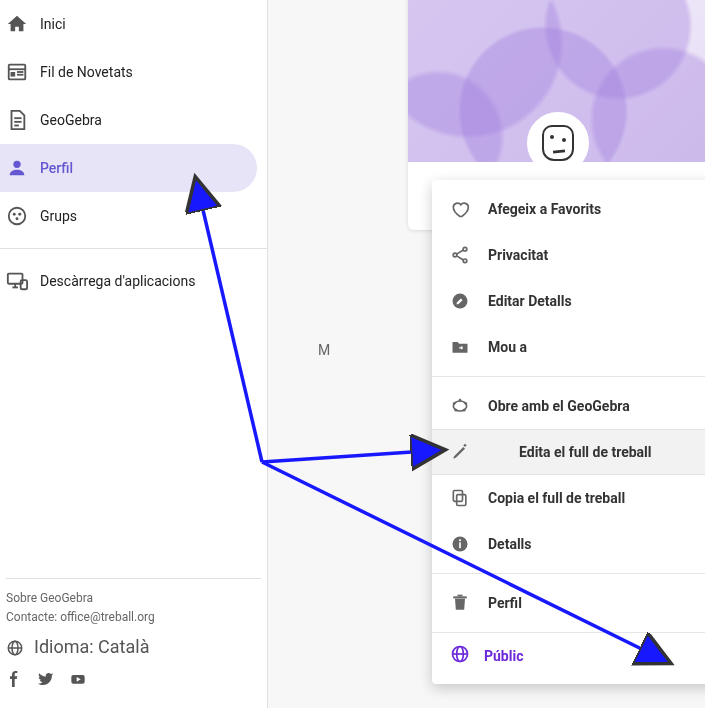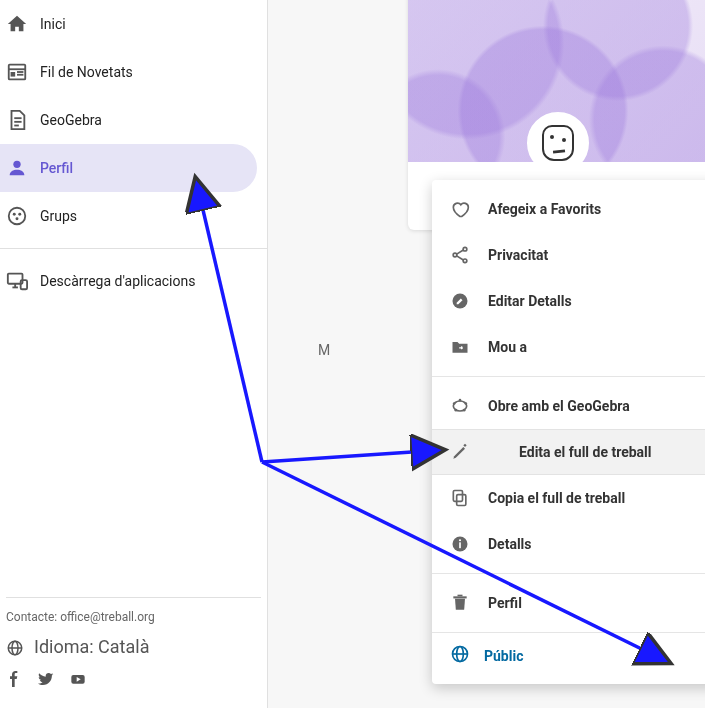--- a/index.html
+++ b/index.html
@@ -169,21 +169,21 @@
     border-top: 1px solid #e5e5e5;
     margin: 6px 0;
   }
   .menu-foot {
     display:flex; align-items:center; justify-content:space-between;
     padding: 0 16px 0 18px;
     height: 46px;
     border-top: 1px solid #e5e5e5;
     margin-top: 6px;
   }
-  .menu-foot .left { display:flex; align-items:center; gap:14px; font-size:14px; color:#0369a1;}
+  .menu-foot .left { display:flex; align-items:center; gap:14px; font-size:14px; color:#6d28d9;}
   .dots {
     width: 18px; display:flex; flex-direction:column; gap:3px; align-items:center; cursor:pointer;
   }
   .dots span { width:4px; height:4px; background:#555; border-radius:50%; }
 
   .blue-vtab {
     position:absolute;
     right:0; top: 435px;
     width:7px; height:42px;
     background:#1d6ef0;
@@ -255,20 +255,21 @@
           <rect x="2" y="4" width="16" height="11" rx="1" fill="none" stroke-width="2"></rect>
           <line x1="7" y1="19" x2="13" y2="19" stroke-width="2"></line>
           <line x1="10" y1="15" x2="10" y2="19" stroke-width="2"></line>
           <rect x="16" y="11" width="7" height="10" rx="1.5" fill="none" stroke-width="2"></rect>
         </svg>
     </span>
     <span>Descàrrega d'aplicacions</span>
   </div>
 
   <div class="sidebar-footer">
+    <div><a href="#">Sobre GeoGebra</a></div>
     <div>
       <span>Contacte: </span><a href="#">office@treball.org</a>
     </div>
     <div class="lang-row">
       <svg viewBox="0 0 24 24">
           <circle cx="12" cy="12" r="9" fill="none" stroke-width="2"></circle>
           <ellipse cx="12" cy="12" rx="4" ry="9" fill="none" stroke-width="2"></ellipse>
           <line x1="3" y1="12" x2="21" y2="12" stroke-width="2"></line>
         </svg>
       <span><span>Idioma: </span><span>Català</span></span>

